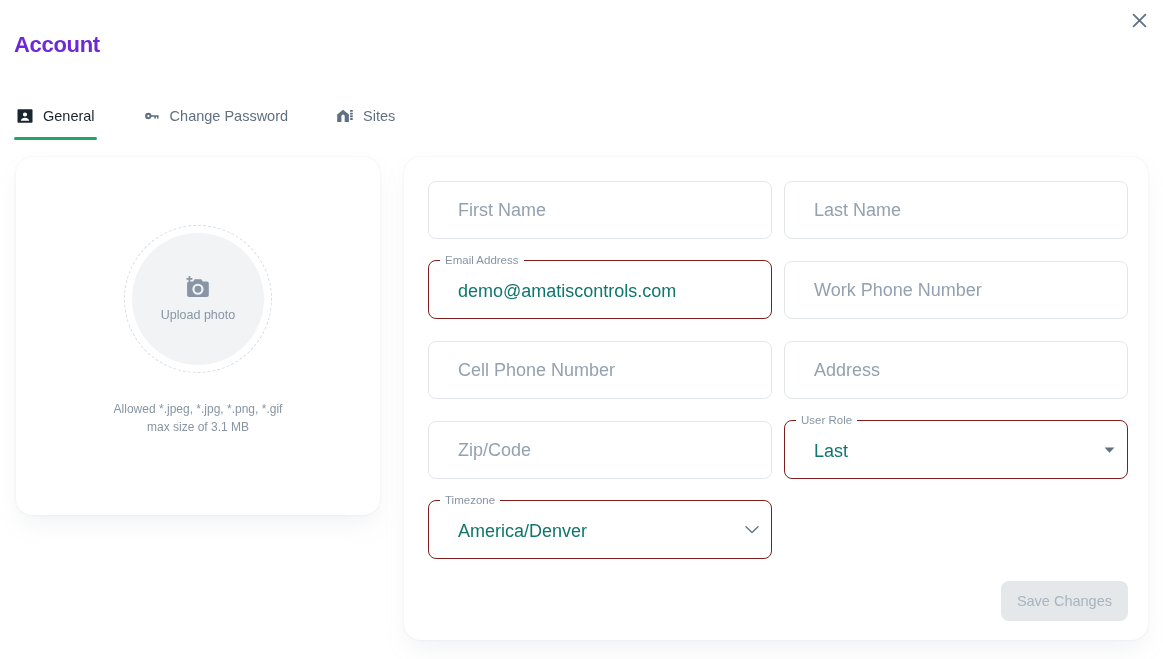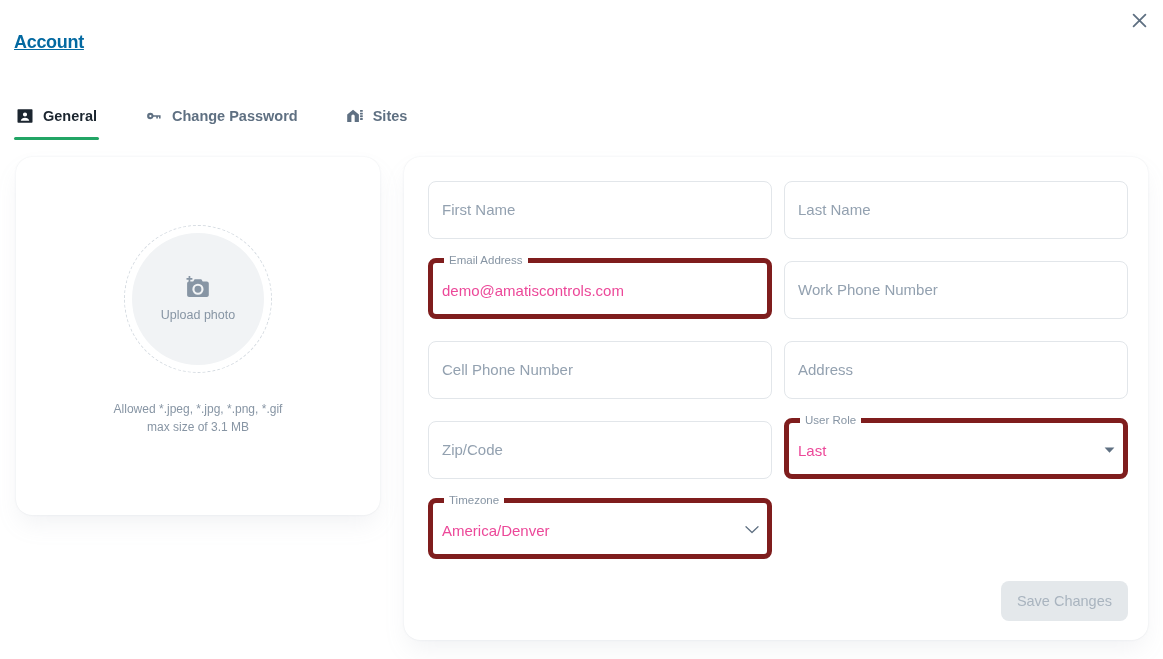--- a/index.html
+++ b/index.html
@@ -13,26 +13,25 @@
   #root {
     position: relative;
     width: 1163px; height: 659px;
     background: #ffffff;
   }
 
   
   .page-title {
     position: absolute;
     left: 14px; top: 12px;
-    font-size: 18px;
+    font-size: 22px;
     font-weight: bold;
-    color: #0369a1;
+    color: #6d28d9;
     letter-spacing: -0.3px;
     line-height: 36px;
-    text-decoration: underline;
   }
   .close-btn {
     position: absolute;
     right: 8px; top: 4px;
     width: 32px; height: 32px;
     display: flex; align-items: center; justify-content: center;
     cursor: pointer;
     border-radius: 50%;
     background: transparent;
     border: none;
@@ -56,21 +55,21 @@
     padding: 0 2px;
     margin-right: 44px;
     cursor: pointer;
     position: relative;
     background: none;
     border: none;
   }
   .tab:last-child { margin-right: 0; }
   .tab-label {
     font-size: 14.5px;
-    font-weight: bold;
+    font-weight: normal;
     color: #5f7082;
     white-space: nowrap;
     line-height: 20px;
   }
   .tab.active .tab-label { color: #1b252f; }
   .tab-icon { display: flex; align-items: center; color: #5f7082; }
   .tab.active .tab-icon { color: #1b252f; }
   .tab-underline {
     position: absolute;
     left: 0; right: 0; bottom: -4px;
@@ -154,41 +153,41 @@
   }
   .field .outline {
     position: absolute; inset: 0;
     border: 1px solid #e2e6ea;
     border-radius: 8px;
     pointer-events: none;
   }
   .field input,
   .field .value {
     position: absolute;
-    left: 1px; top: 1px;
+    left: 17px; top: 1px;
     width: calc(100% - 2px); height: 56px;
     border: none;
     outline: none;
     background: transparent;
     padding: 0 13px;
     font-family: "Liberation Sans", sans-serif;
-    font-size: 15px;
-    color: #ec4899;
+    font-size: 18px;
+    color: #0f766e;
     line-height: 56px;
   }
   .field input::placeholder {
     color: #93a1b0;
     opacity: 1;
   }
   .field.notched fieldset {
     position: absolute;
     inset: -6px 0 0 0;
     margin: 0;
     padding: 0 8px;
-    border: 5px solid #7f1d1d;
+    border: 1px solid #7f1d1d;
     border-radius: 8px;
     pointer-events: none;
   }
   .field.notched legend {
     padding: 0 5px;
     margin-left: 3px;
     font-size: 11.5px;
     color: #8795a4;
     line-height: 11px;
     font-family: "Liberation Sans", sans-serif;

